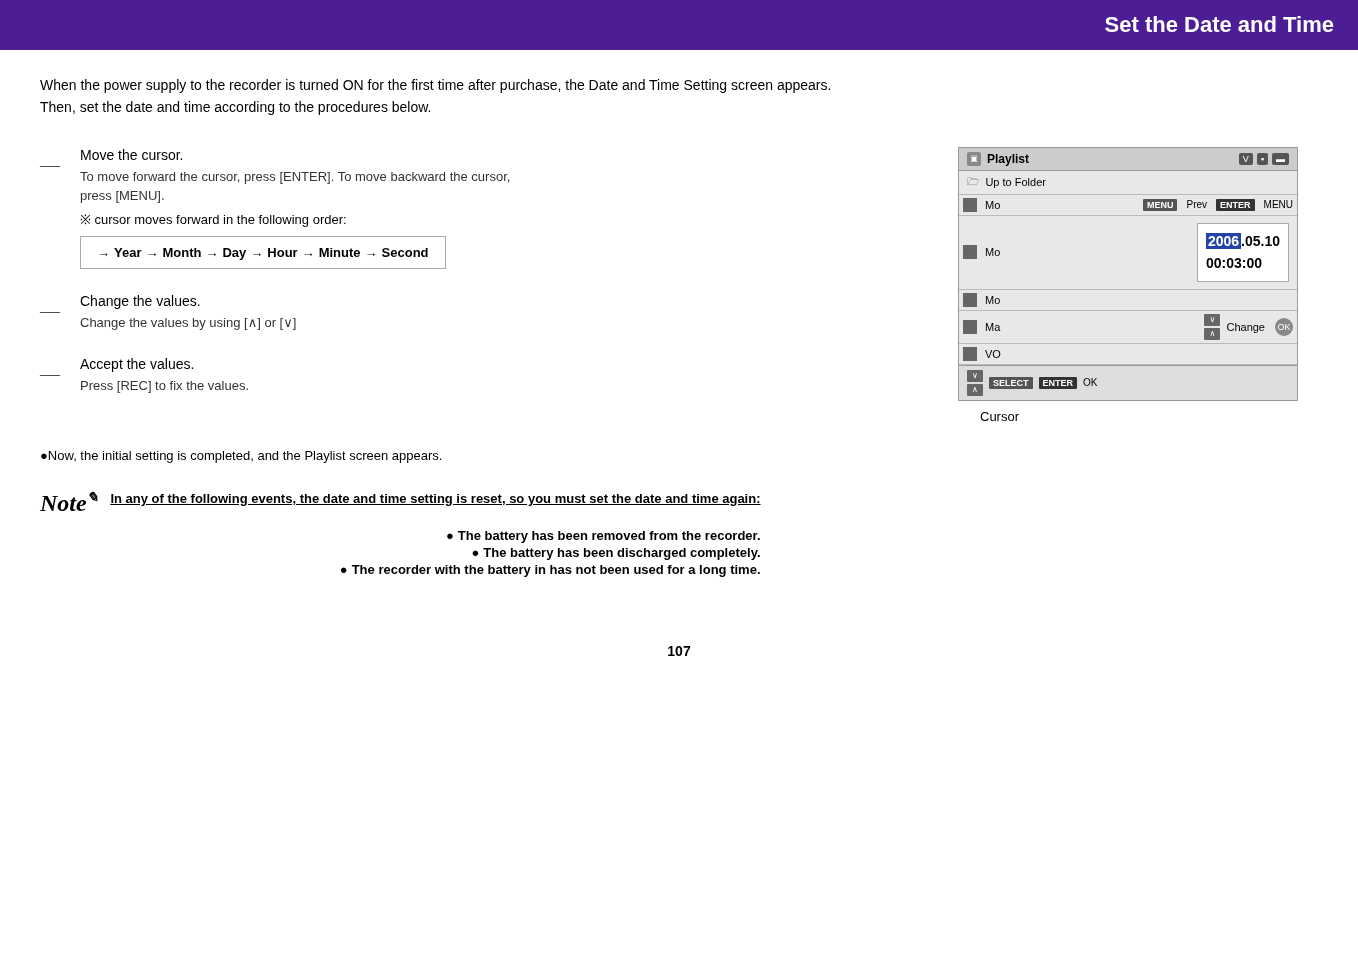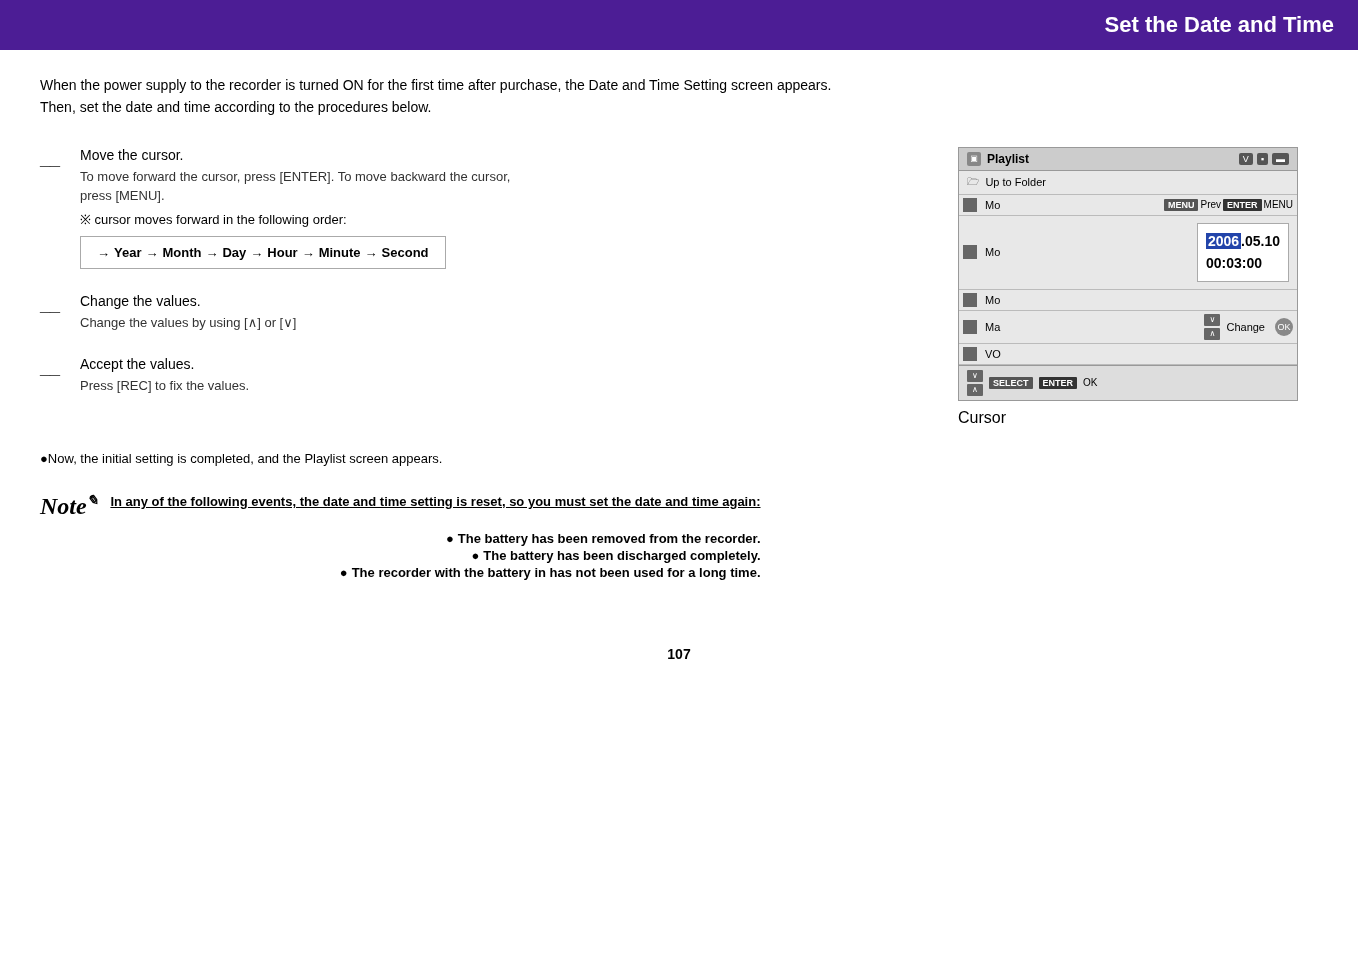--- a/index.html
+++ b/index.html
@@ -182,21 +182,21 @@
 
     .row-text {
       font-size: 11px;
       flex: 1;
     }
 
     .menu-nav-row {
       display: flex;
       padding: 3px 8px;
       border-bottom: 1px solid #bbb;
-      gap: 2px;
+      gap: 9px;
     }
 
     .menu-btn {
       background: #555;
       color: white;
       padding: 1px 4px;
       font-size: 9px;
       border-radius: 1px;
       font-weight: bold;
     }
@@ -492,21 +492,21 @@
             <div class="va-btn">∧</div>
           </div>
           <span class="menu-btn">SELECT</span>
           <span class="enter-btn">ENTER</span>
           <span style="font-size:10px;">OK</span>
         </div>
 
       </div>
 
       <div style="display:flex;align-items:center;gap:8px;margin-top:8px;">
-        <span style="font-size:16px;">Cursor</span>
+        <span style="font-size:13px;margin-left:22px;">Cursor</span>
       </div>
 
     </div>
   </div>
 
   <div class="bullet-section">
     <div class="bullet-line">●Now, the initial setting is completed, and the Playlist screen appears.</div>
   </div>
 
   <div class="note-section">

